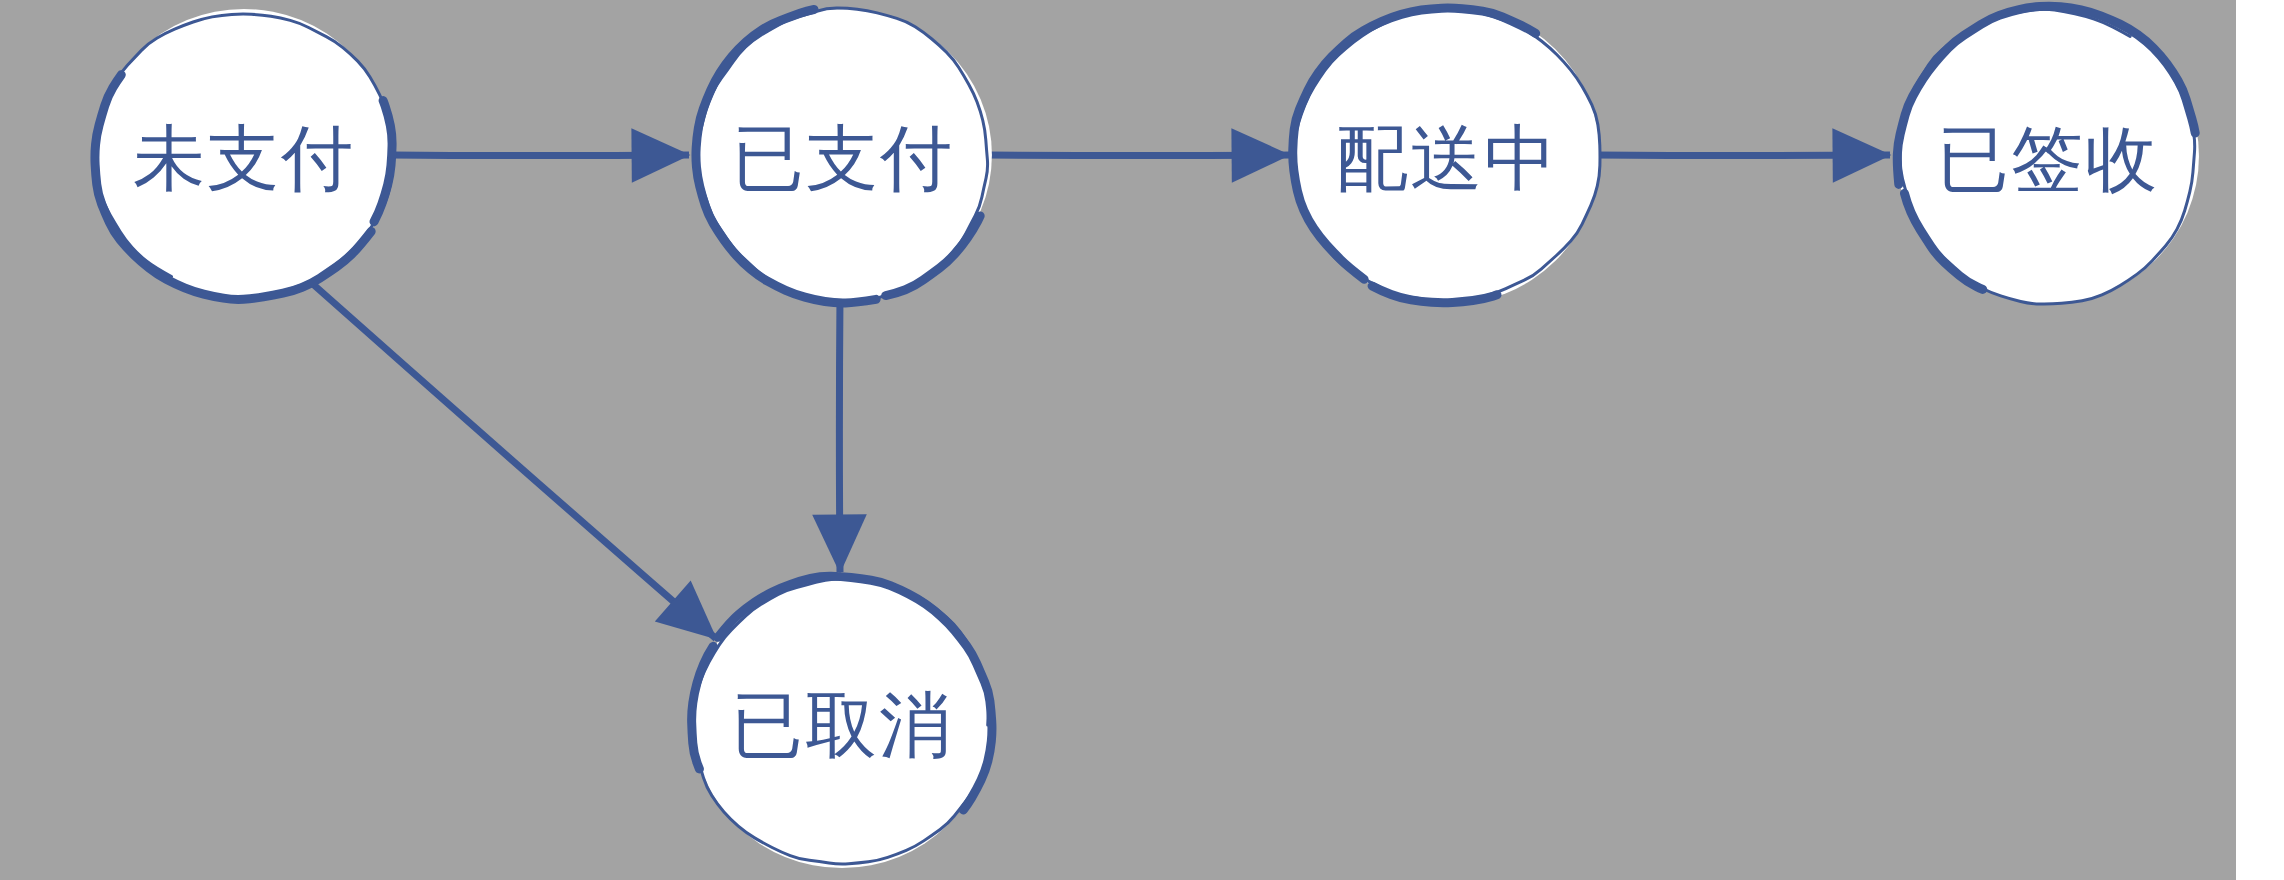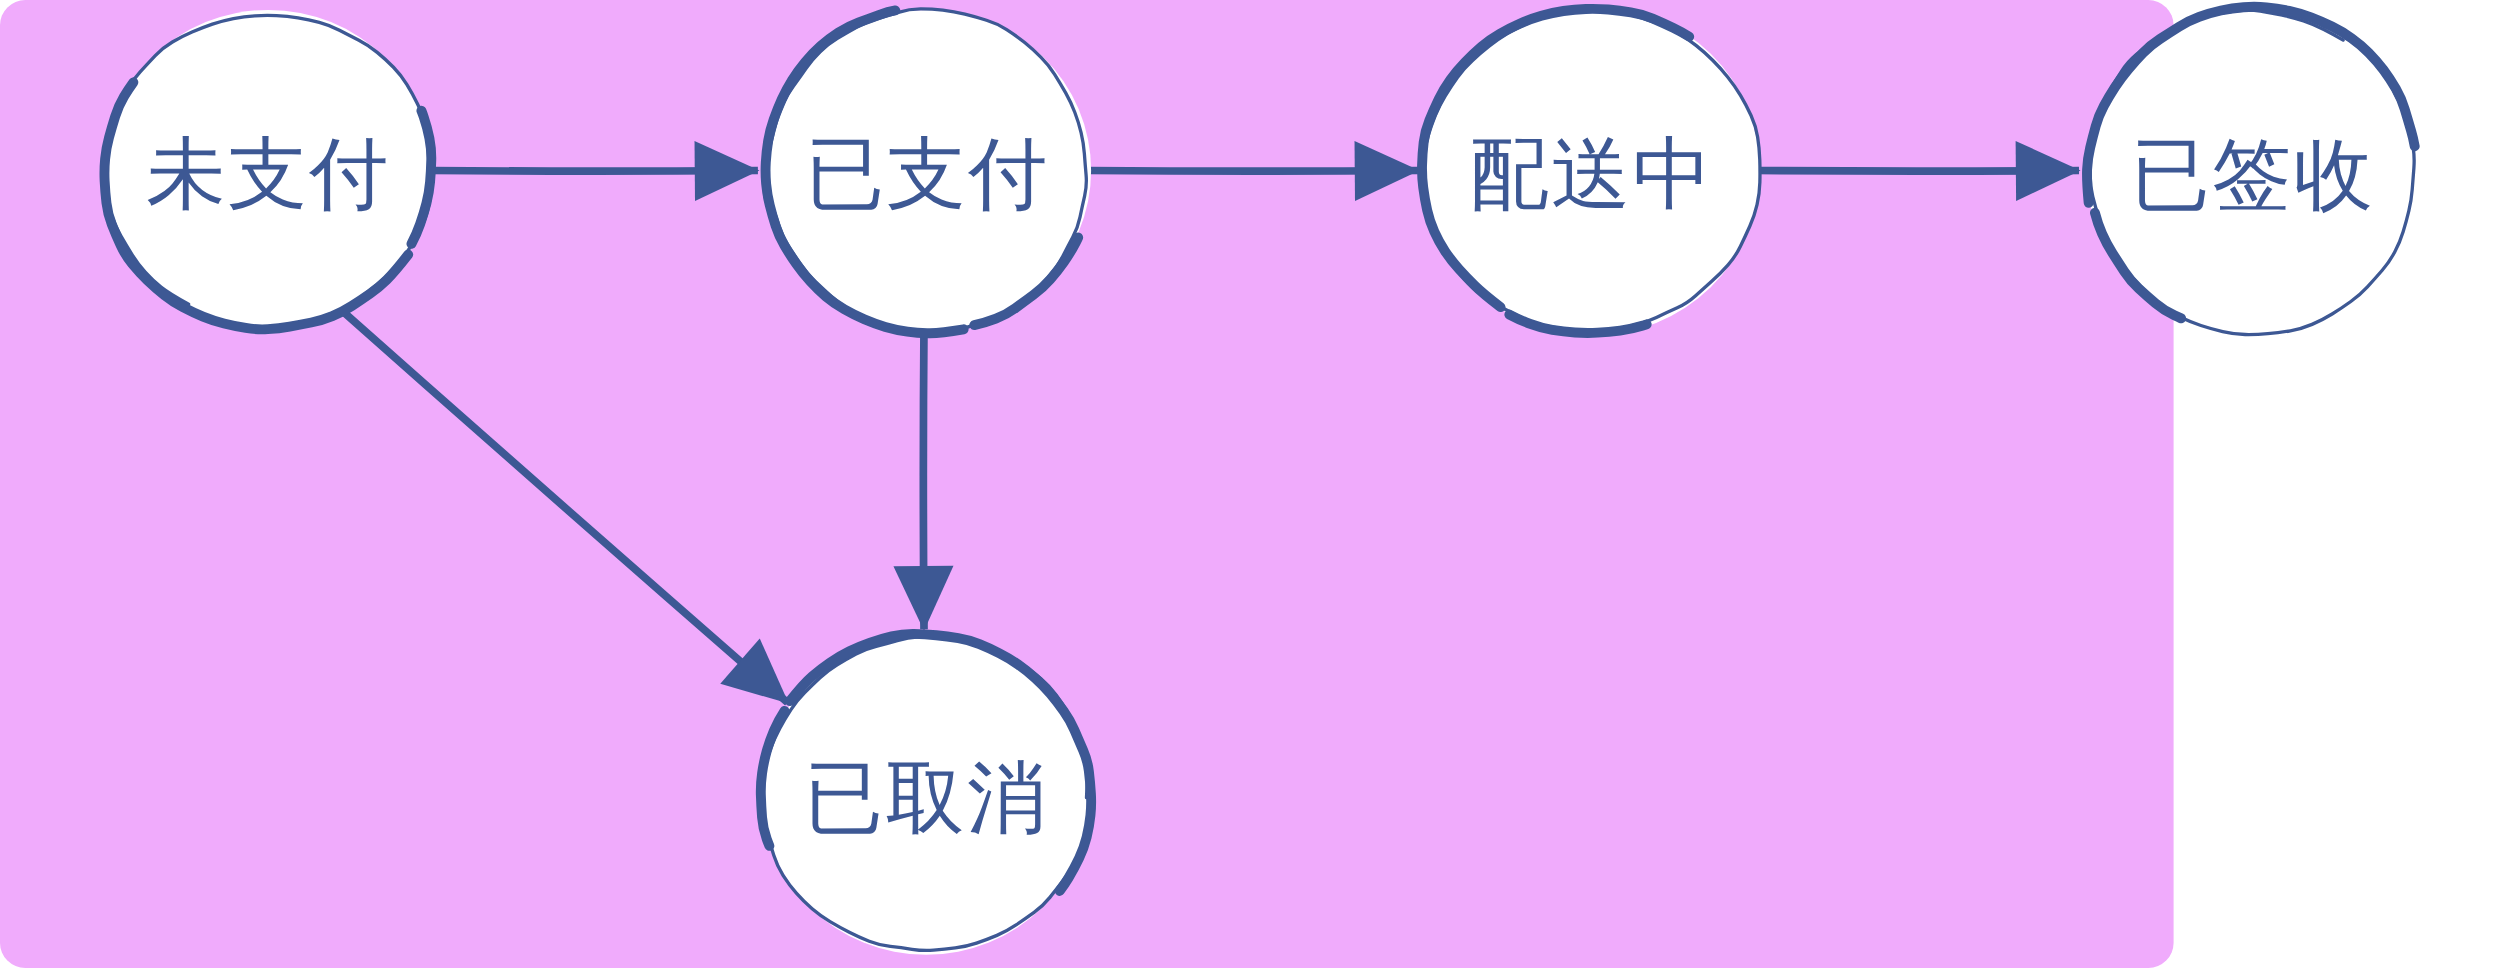--- a/index.html
+++ b/index.html
@@ -9,24 +9,23 @@
     background: #ffffff;
   }
   body {
     width: 2284px;
     height: 880px;
     overflow: hidden;
     font-family: "DejaVu Sans", sans-serif;
   }
   #diagram-root {
     position: relative;
-    width: 1976px;
+    width: 2236px;
     height: 880px;
-    background: #f0abfc;
-    border-radius: 23px;
+    background: #a3a3a3;
   }
   svg#diagram-canvas {
     display: block;
     width: 2284px;
     height: 880px;
   }
   .node-label {
     font-family: "DejaVu Sans", "Liberation Sans", sans-serif;
     font-size: 72px;
     font-weight: 400;

